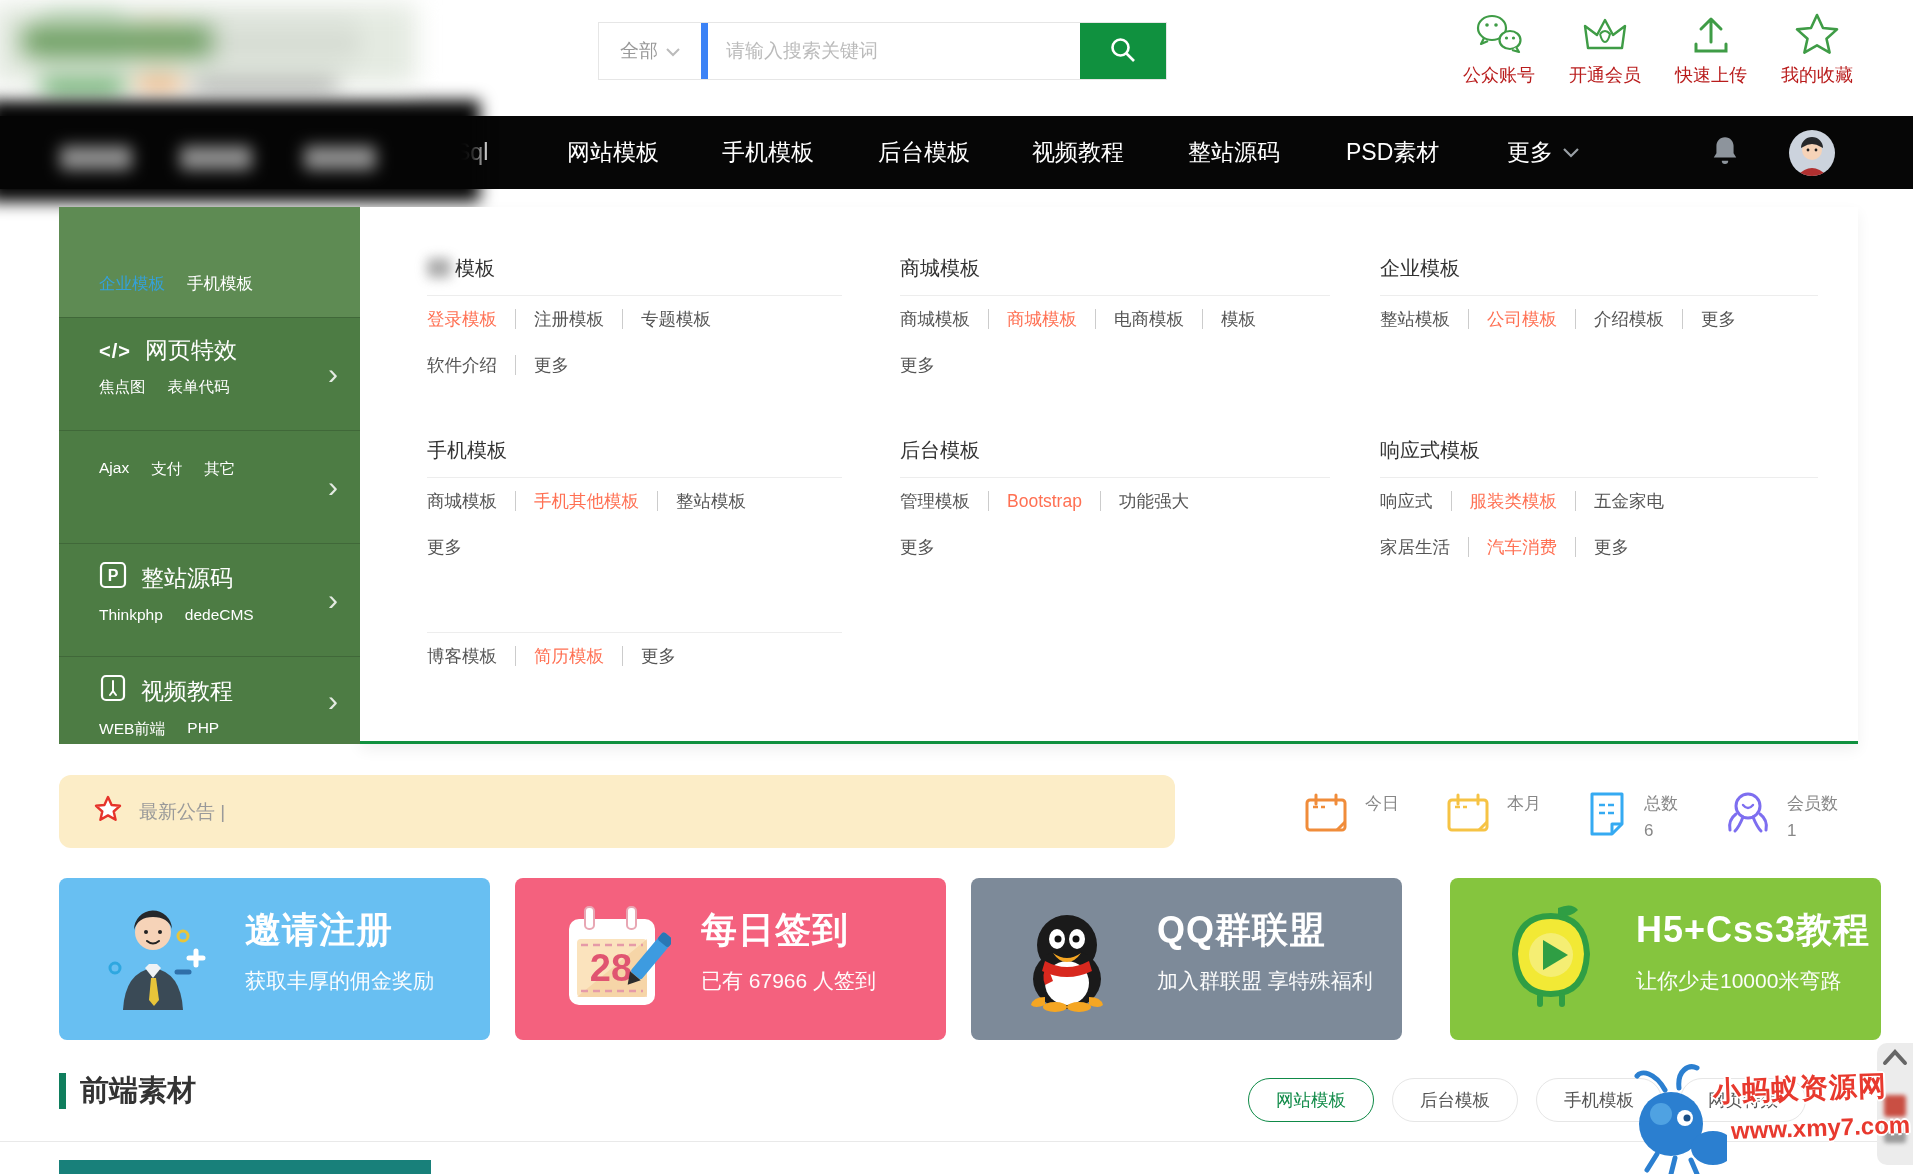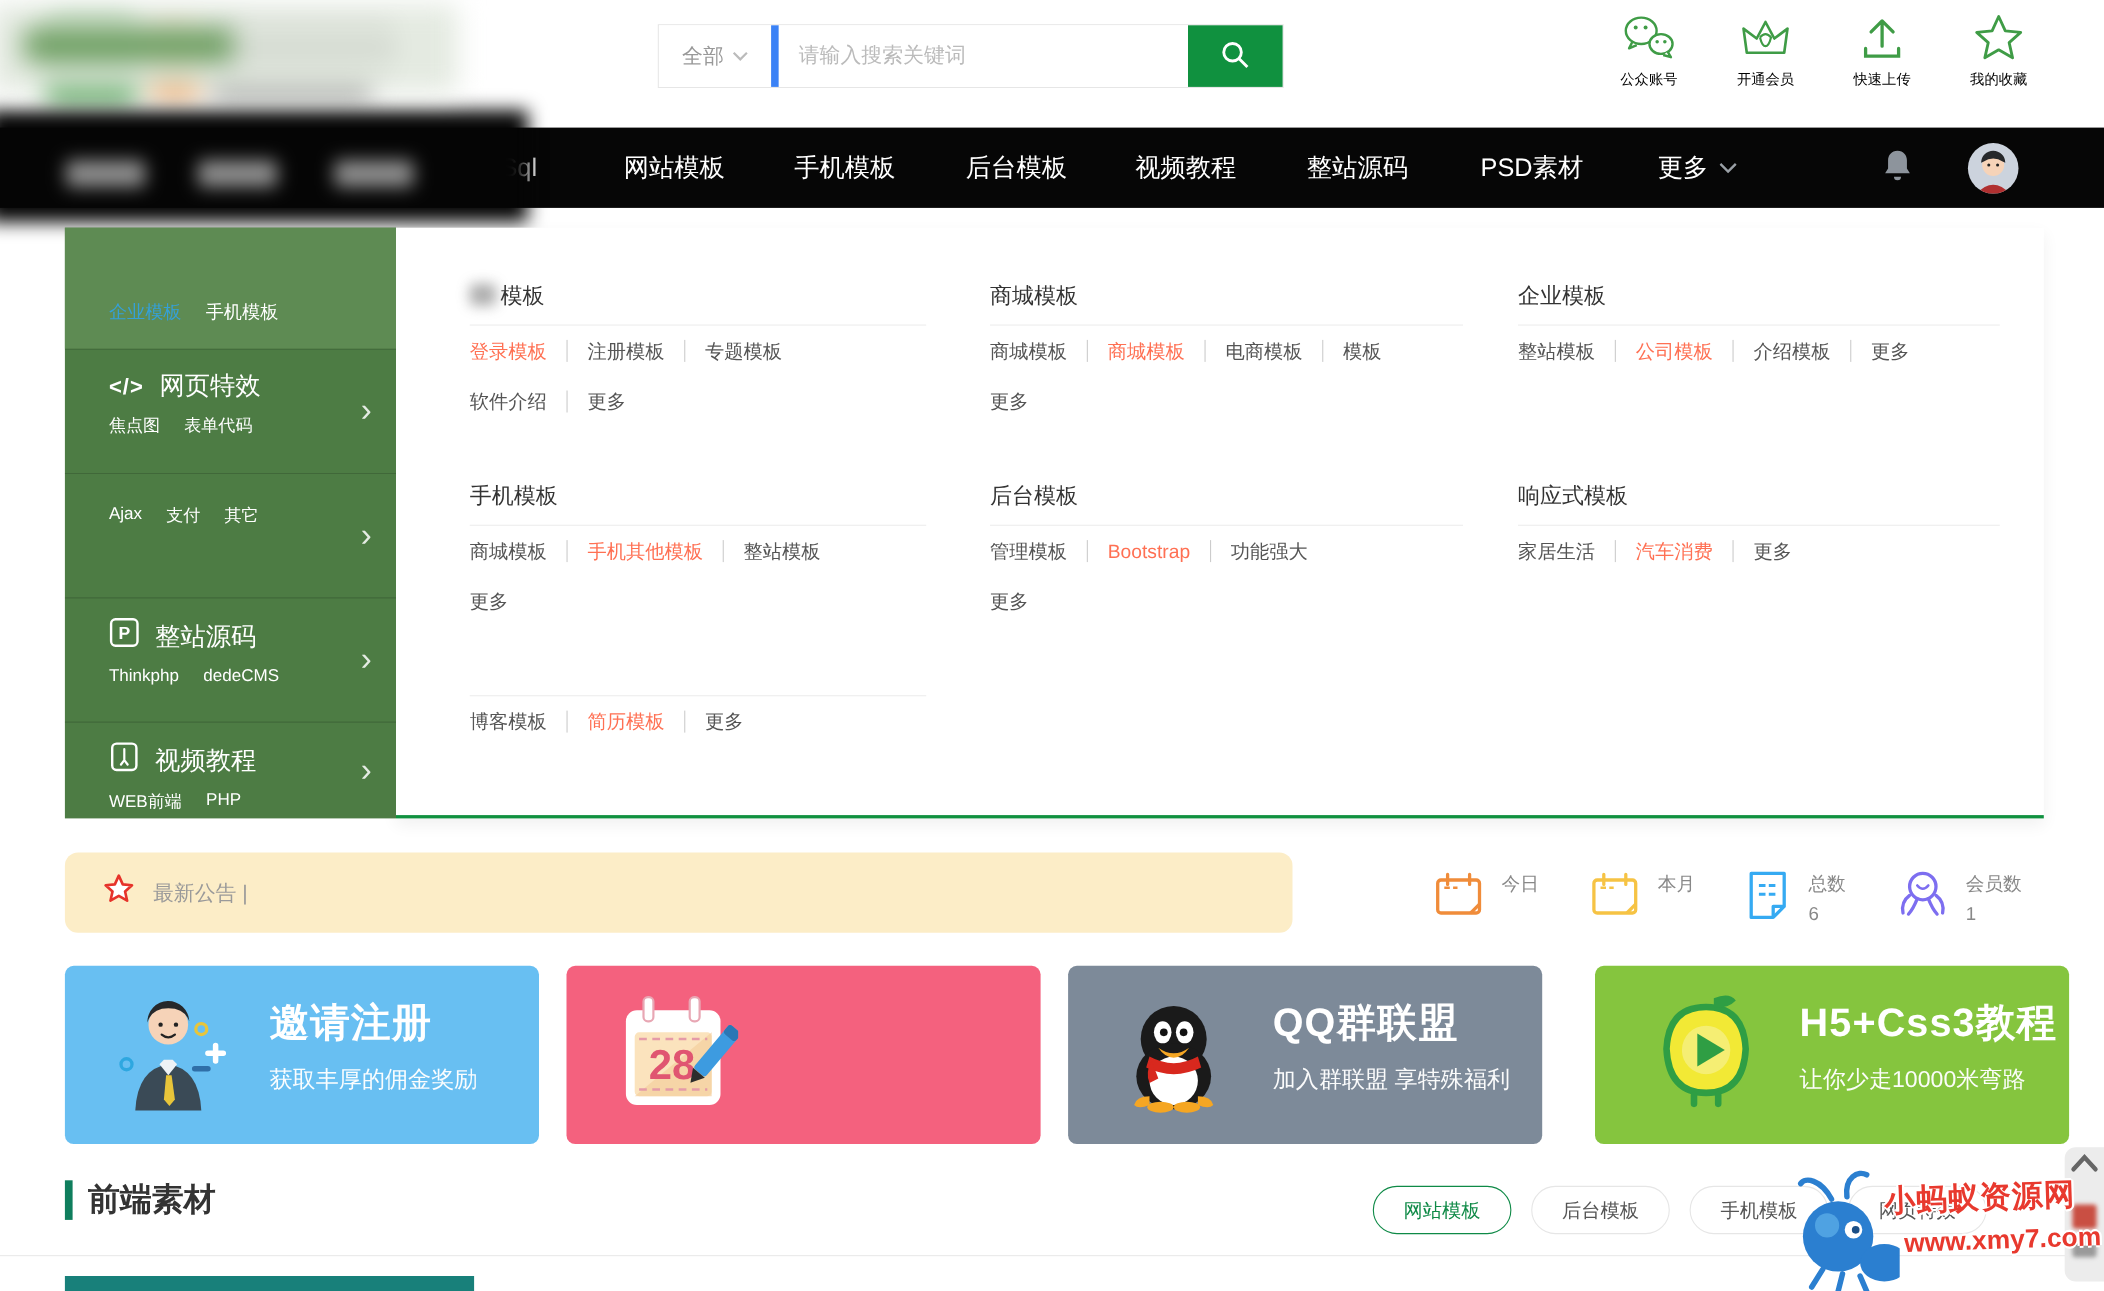--- a/index.html
+++ b/index.html
@@ -17,21 +17,21 @@
   #searchbar{position:absolute;left:598px;top:22px;height:58px;display:flex;align-items:stretch;
              border:1px solid #e6e6e6;box-sizing:border-box;}
   #search-cat{width:102px;display:flex;align-items:center;justify-content:center;gap:8px;
               color:#999;font-size:19px;border-right:7px solid #3b82f6;cursor:pointer;background:#fff;}
   #search-input{width:336px;border:none;outline:none;font-size:19px;padding:0 18px;color:#333;}
   #search-input::placeholder{color:#bbb;}
   #search-btn{width:86px;background:#10913f;border:none;display:flex;align-items:center;justify-content:center;cursor:pointer;}
   #quick-links{position:absolute;left:1452px;top:10px;display:flex;gap:12px;}
   .q-item{width:94px;display:flex;flex-direction:column;align-items:center;cursor:pointer;}
   .q-item .q-ic{height:46px;display:flex;align-items:flex-end;justify-content:center;}
-  .q-item .q-label{margin-top:7px;font-size:13px;color:#000000;}
+  .q-item .q-label{margin-top:7px;font-size:18px;color:#b91c1c;}
 
   
   #nav{position:absolute;left:0;top:116px;width:1913px;height:73px;background:#060606;}
   .nav-item{position:absolute;top:0;height:73px;display:flex;align-items:center;color:#fff;font-size:23px;cursor:pointer;}
   #blur-nav{position:absolute;left:-12px;top:-16px;width:492px;height:102px;background:#050505;filter:blur(8px);}
   #blur-nav .nb{position:absolute;top:46px;width:72px;height:24px;background:#909090;border-radius:4px;}
 
   
   #sidebar{position:absolute;left:59px;top:207px;width:301px;height:537px;background:#4d7c44;z-index:6;}
   .sb-item{position:relative;height:113px;box-sizing:border-box;padding:17px 0 0 40px;border-top:1px solid rgba(0,0,0,.16);cursor:pointer;}
@@ -367,20 +367,27 @@
             <span class="mg-sep"></span>
             <span class="mg-link">介绍模板</span>
             <span class="mg-sep"></span>
             <span class="mg-link">更多</span>
           </div>
         </div>
         <div class="mg-sec">
           <div class="mg-head">响应式模板</div>
           <div class="mg-divider"></div>
           <div class="mg-row">
+            <span class="mg-link">响应式</span>
+            <span class="mg-sep"></span>
+            <span class="mg-link acc">服装类模板</span>
+            <span class="mg-sep"></span>
+            <span class="mg-link">五金家电</span>
+          </div>
+          <div class="mg-row">
             <span class="mg-link">家居生活</span>
             <span class="mg-sep"></span>
             <span class="mg-link acc">汽车消费</span>
             <span class="mg-sep"></span>
             <span class="mg-link">更多</span>
           </div>
         </div>
       </div>
     </div>
 
@@ -470,20 +477,24 @@
       <rect x="24" y="6" width="9" height="22" rx="4" fill="#fff" stroke="#e8a7b4" stroke-width="2"></rect>
       <rect x="66" y="6" width="9" height="22" rx="4" fill="#fff" stroke="#e8a7b4" stroke-width="2"></rect>
       <path d="M20 44 h62 M20 90 h62" stroke="#e59aa8" stroke-width="2.4" stroke-dasharray="7 5"></path>
       <text x="50" y="80" font-size="38" font-weight="bold" fill="#e05571" text-anchor="middle" font-family="Liberation Sans,sans-serif">28</text>
       <g transform="rotate(40 88 60)">
               <rect x="80" y="28" width="14" height="52" rx="3" fill="#3d9be0"></rect>
       <rect x="80" y="28" width="14" height="10" rx="3" fill="#2a77b5"></rect>
       <path d="M80 80 h14 l-7 12 z" fill="#2c2c2c"></path>
             </g>
           </svg></div>
+        <div class="card-text">
+          <div class="card-title">每日签到</div>
+          <div class="card-sub">已有 67966 人签到</div>
+        </div>
       </div>
       <div class="card" style="left: 971px; background: rgb(125, 138, 153);">
         <div class="card-icon"><svg width="100" height="112" viewBox="0 0 100 112">
       <ellipse cx="50" cy="44" rx="30" ry="30" fill="#1a1a1a"></ellipse>
       <ellipse cx="50" cy="78" rx="34" ry="30" fill="#1a1a1a"></ellipse>
       <ellipse cx="50" cy="82" rx="22" ry="22" fill="#fff"></ellipse>
       <ellipse cx="40" cy="38" rx="8" ry="10" fill="#fff"></ellipse>
             <ellipse cx="60" cy="38" rx="8" ry="10" fill="#fff"></ellipse>
       <circle cx="41" cy="38" r="3.5" fill="#111"></circle>
             <circle cx="59" cy="38" r="3.5" fill="#111"></circle>

